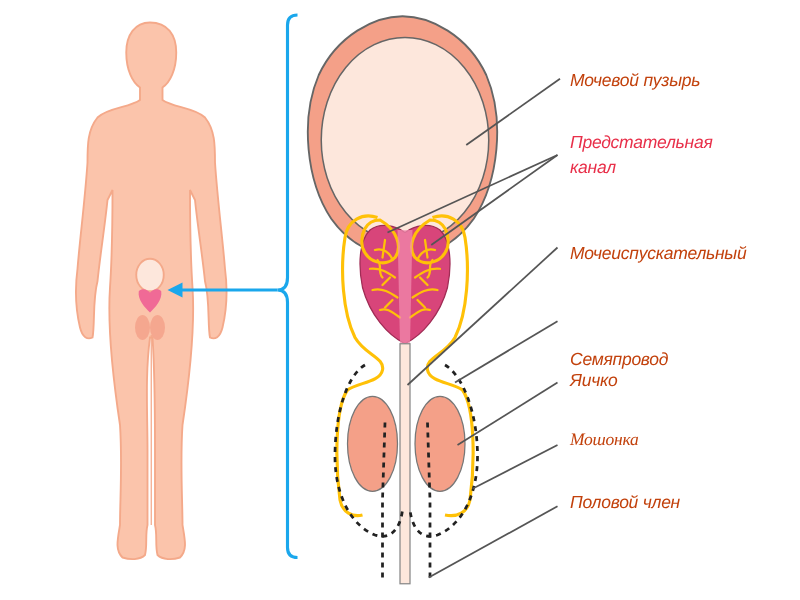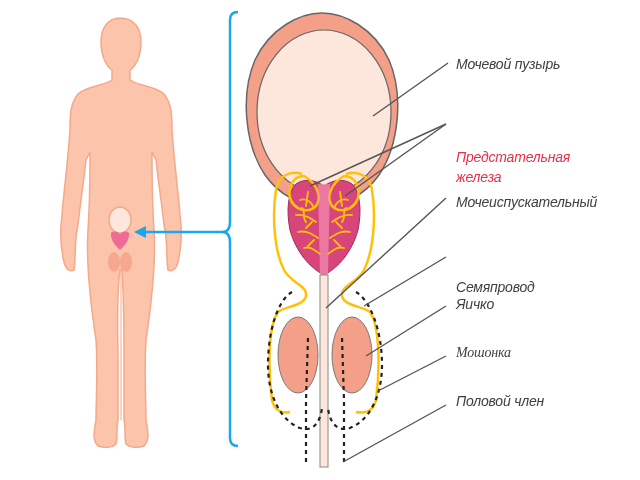--- a/index.html
+++ b/index.html
@@ -4,21 +4,21 @@
   <style>
     html, body { margin: 0; padding: 0; background: #ffffff; }
     body { width: 640px; height: 480px; position: relative; overflow: hidden; font-family: "Liberation Sans", sans-serif; }
     #diagram { position: absolute; left: 0; top: 0; width: 640px; height: 480px; }
     .label {
       position: absolute;
       font-family: "Liberation Sans", sans-serif;
       font-style: italic;
       font-size: 14px;
       line-height: 20px;
-      color: #404040;
+      color: #c2410c;
       letter-spacing: -0.2px;
       white-space: nowrap;
     }
     .label.highlight { color: #e8304a; }
   </style>
 </head>
 <body>
 
 <svg id="diagram" viewBox="0 0 640 480" xmlns="http://www.w3.org/2000/svg">
 
@@ -129,23 +129,23 @@
     <line x1="446" y1="257" x2="364" y2="306"></line>
     <line x1="446" y1="306" x2="366" y2="356"></line>
     <line x1="446" y1="356" x2="378" y2="391"></line>
     <line x1="446" y1="405" x2="343" y2="462"></line>
   </g>
 </svg>
 
 <div class="label" style="left:456px; top:54px;">
   <span>Мочевой пузырь</span>
 </div>
-<div class="label highlight" style="left:456px; top:103px;margin-top:44px;">
+<div class="label highlight" style="left:456px; top:103px;">
   <div>Предстательная</div>
-  <div>железа</div>
+  <div>канал</div>
 </div>
 <div class="label" style="left:456px; top:192px;">
   <div>Мочеиспускательный</div>
 </div>
 <div class="label" style="left:456px; top:245px;margin-top:32px;">
   <span>Семяпровод</span>
 </div>
 <div class="label" style="left:456px; top:294px;">
   <span>Яичко</span>
 </div>

